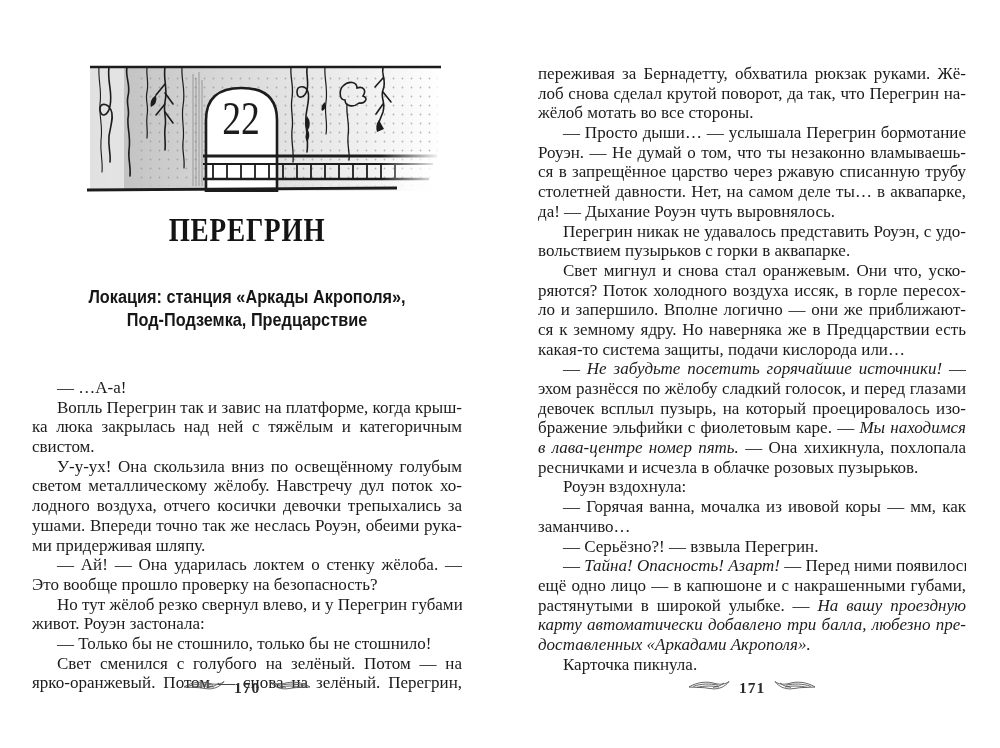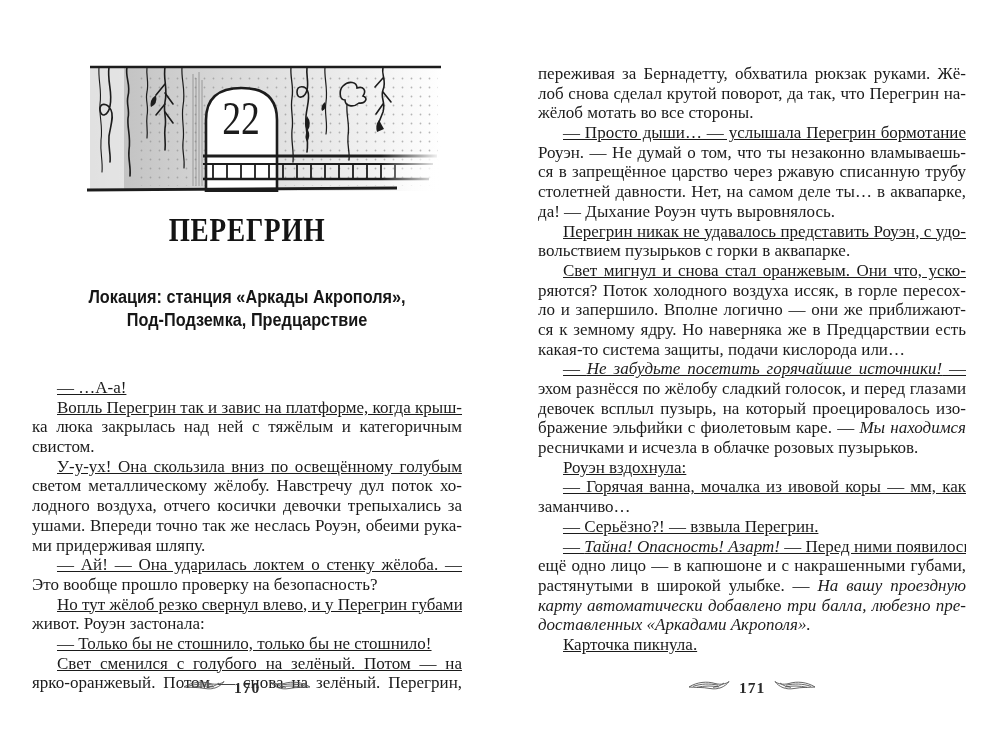--- a/index.html
+++ b/index.html
@@ -18,21 +18,21 @@
             font-family:"Liberation Sans",sans-serif;font-weight:700;font-size:17.5px;
             line-height:23px;transform:scaleX(0.93);transform-origin:50% 50%;color:#161616;}
 
   
   .body-text{position:absolute;left:0;right:0;}
   .page-left .body-text{top:347px;margin-top:31px;}
   .page-right .body-text{top:64px;}
   .line{white-space:nowrap;overflow:hidden;height:19.7px;line-height:19.7px;
         font-size:17px;text-align:justify;text-align-last:justify;}
   .line.last{text-align-last:left;}
-  .line.indent{text-indent:25px;text-decoration:underline;}
+  .line.indent{text-indent:25px;}
   .it{font-style:italic;}
 
   
   .footer{position:absolute;top:679px;left:0;width:100%;display:flex;
           justify-content:center;gap:9px;}
   .page-num{font-size:15.5px;font-weight:600;color:#2a2a2a;letter-spacing:1px;}
   .flourish{width:42px;height:13px;display:block;}
   .flourish.mirror{transform:scaleX(-1);}
 </style>
 </head>
@@ -190,20 +190,21 @@
         <div class="line last"><span>вольствием пузырьков с горки в аквапарке.</span></div>
         <div class="line indent"><span>Свет мигнул и снова стал оранжевым. Они что, уско-</span></div>
         <div class="line"><span>ряются? Поток холодного воздуха иссяк, в горле пересох-</span></div>
         <div class="line"><span>ло и запершило. Вполне логично — они же приближают-</span></div>
         <div class="line"><span>ся к земному ядру. Но наверняка же в Предцарствии есть</span></div>
         <div class="line last"><span>какая-то система защиты, подачи кислорода или…</span></div>
         <div class="line indent"><span>— </span><span class="it">Не забудьте посетить горячайшие источники!</span><span> —</span></div>
         <div class="line"><span>эхом разнёсся по жёлобу сладкий голосок, и перед глазами</span></div>
         <div class="line"><span>девочек всплыл пузырь, на который проецировалось изо-</span></div>
         <div class="line"><span>бражение эльфийки с фиолетовым каре. — </span><span class="it">Мы находимся</span></div>
+        <div class="line"><span class="it">в лава-центре номер пять.</span><span> — Она хихикнула, похлопала</span></div>
         <div class="line last"><span>ресничками и исчезла в облачке розовых пузырьков.</span></div>
         <div class="line indent last"><span>Роуэн вздохнула:</span></div>
         <div class="line indent"><span>— Горячая ванна, мочалка из ивовой коры — мм, как</span></div>
         <div class="line last"><span>заманчиво…</span></div>
         <div class="line indent last"><span>— Серьёзно?! — взвыла Перегрин.</span></div>
         <div class="line indent"><span>— </span><span class="it">Тайна! Опасность! Азарт!</span><span> — Перед ними появилось</span></div>
         <div class="line"><span>ещё одно лицо — в капюшоне и с накрашенными губами,</span></div>
         <div class="line"><span>растянутыми в широкой улыбке. — </span><span class="it">На вашу проездную</span></div>
         <div class="line"><span class="it">карту автоматически добавлено три балла, любезно пре-</span></div>
         <div class="line last"><span class="it">доставленных «Аркадами Акрополя».</span></div>

